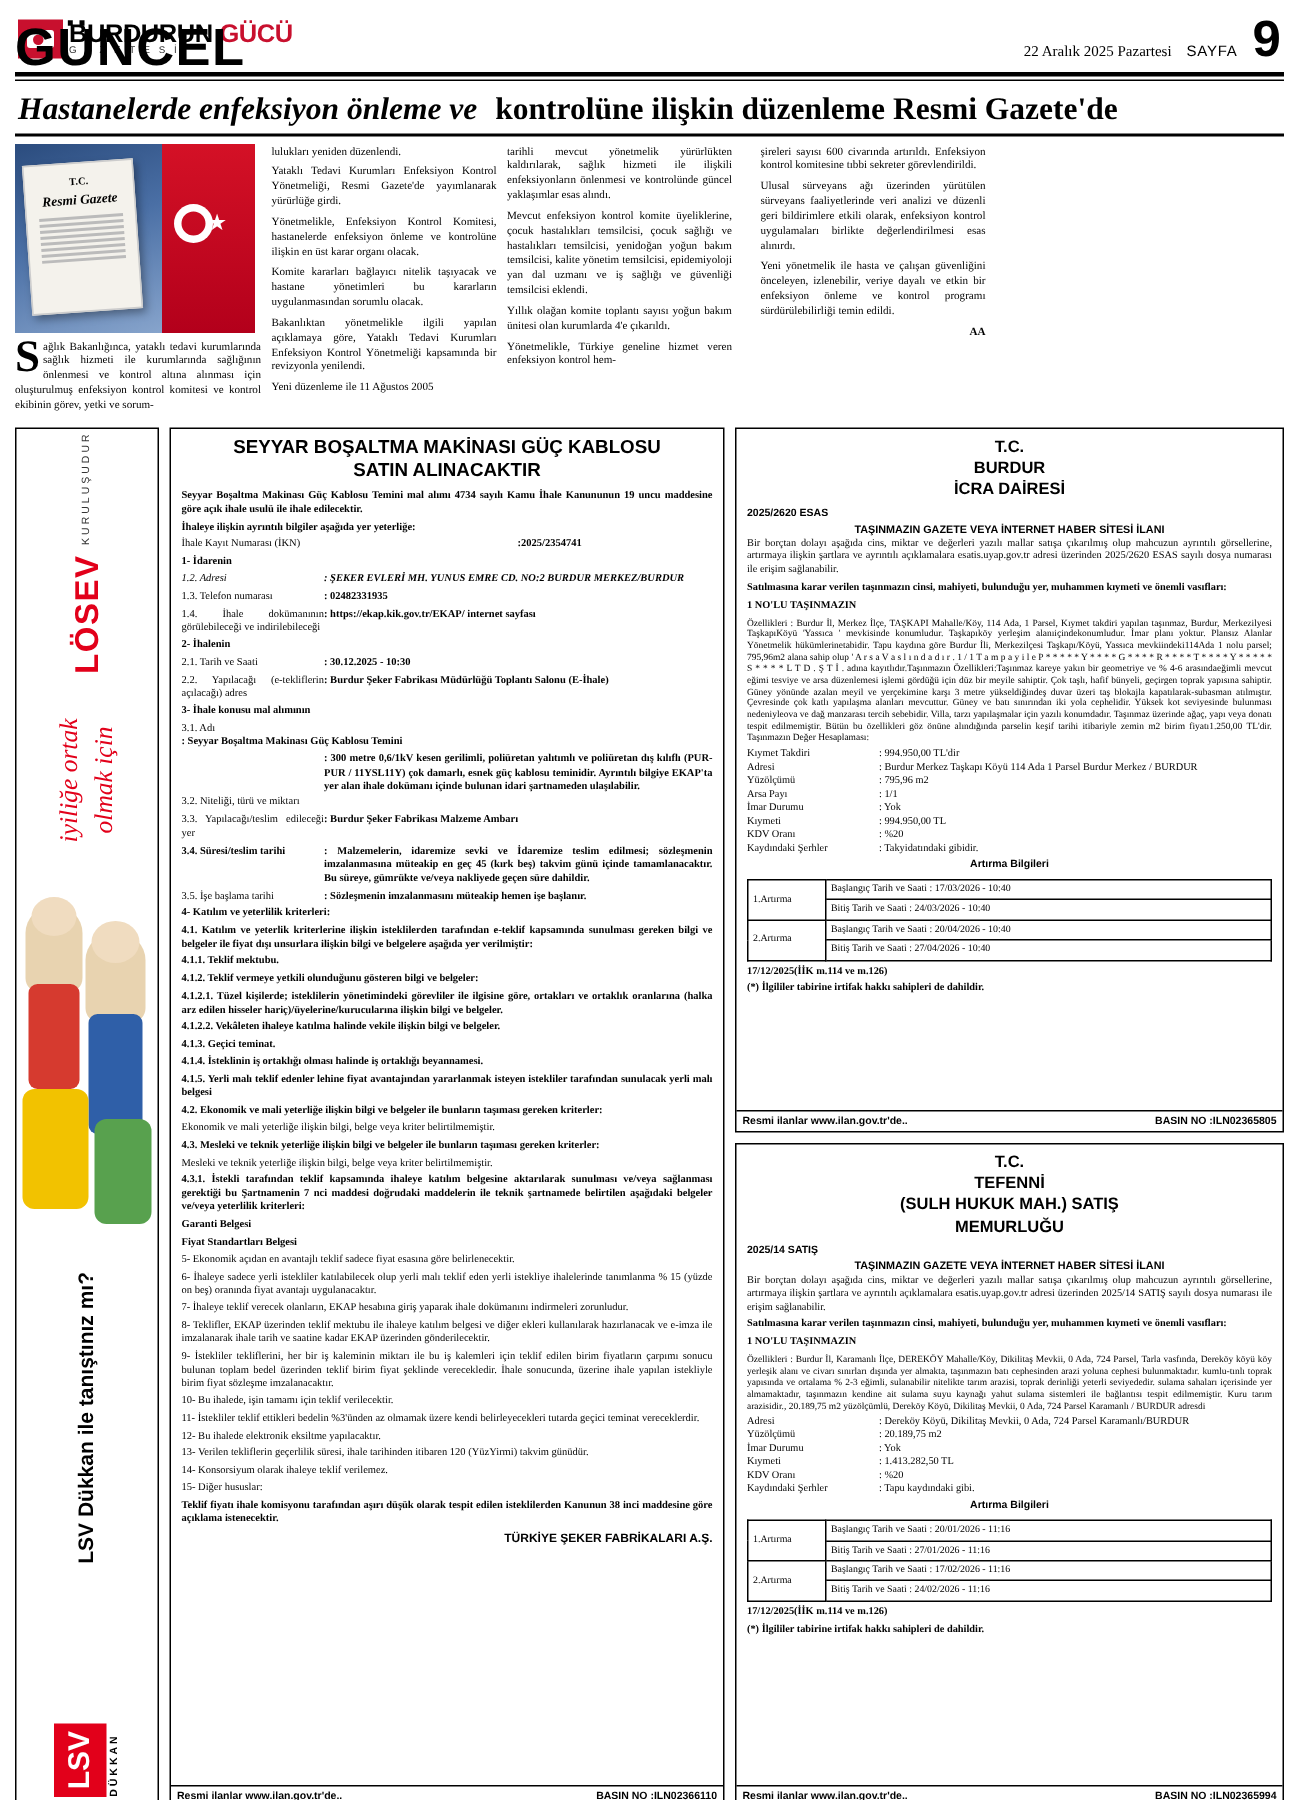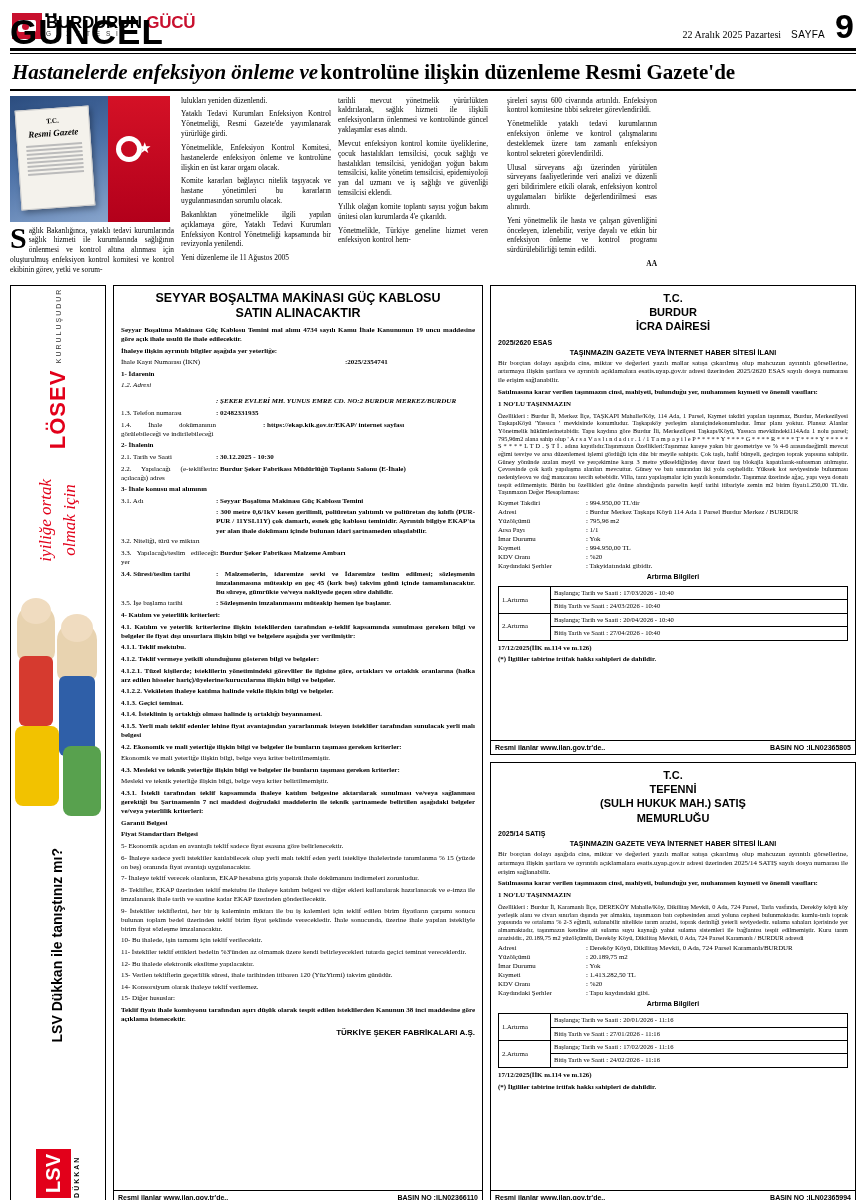--- a/index.html
+++ b/index.html
@@ -37,21 +37,21 @@
     position:absolute; left:0; right:0; text-align:left; top:6px;
   }
   .masthead-right { display:flex; align-items:flex-end; gap:10px; font-family:"Liberation Serif", serif; }
   .date-txt { font-size: 10px; }
   .sayfa-lbl { font-size: 10px; font-family:"Liberation Sans",sans-serif; letter-spacing:.5px;}
   .sayfa-num { font-size: 34px; font-weight: bold; font-family:"Liberation Sans",sans-serif; line-height:.85; }
   .rule-thick { border-top: 3px solid #000; margin: 2px 0 0 0; }
   .rule-thin { border-top: 1px solid #000; margin: 1.5px 0 4px 0; }
 
   
-  .headline { display:flex; align-items:baseline; gap:2px; padding: 2px 2px 4px; }
+  .headline { display:flex; align-items:baseline; gap:12px; padding: 2px 2px 4px; }
   .headline .ital { font-style: italic; font-weight: bold; font-size: 21px; font-family:"Liberation Serif", serif; }
   .headline .bold { font-weight: bold; font-size: 21px; font-family:"Liberation Serif", serif; }
   .hr2 { border-top: 2px solid #000; }
 
   
   .top-area { display: flex; gap: 7px; padding-top: 5px; }
   .col { font-size: 7.4px; line-height: 1.33; text-align: justify; }
   .col p { margin: 0 0 4px 0; }
   .photo {
     width: 160px; height: 126px; position: relative; overflow:hidden; border:0;
@@ -183,21 +183,20 @@
 
     <div class="col" style="width:150px;">
       <p>tarihli mevcut yönetmelik yürürlükten kaldırılarak, sağlık hizmeti ile ilişkili enfeksiyonların önlenmesi ve kontrolünde güncel yaklaşımlar esas alındı.</p>
       <p>Mevcut enfeksiyon kontrol komite üyeliklerine, çocuk hastalıkları temsilcisi, çocuk sağlığı ve hastalıkları temsilcisi, yenidoğan yoğun bakım temsilcisi, kalite yönetim temsilcisi, epidemiyoloji yan dal uzmanı ve iş sağlığı ve güvenliği temsilcisi eklendi.</p>
       <p>Yıllık olağan komite toplantı sayısı yoğun bakım ünitesi olan kurumlarda 4'e çıkarıldı.</p>
       <p>Yönetmelikle, Türkiye geneline hizmet veren enfeksiyon kontrol hem-</p>
     </div>
 
     <div class="col" style="width:150px;margin-left:12px;">
       <p>şireleri sayısı 600 civarında artırıldı. Enfeksiyon kontrol komitesine tıbbi sekreter görevlendirildi.</p>
-      <p>Yönetmelikle yataklı tedavi kurumlarının enfeksiyon önleme ve kontrol çalışmalarını desteklemek üzere tam zamanlı enfeksiyon kontrol sekreteri görevlendirildi.</p>
       <p>Ulusal sürveyans ağı üzerinden yürütülen sürveyans faaliyetlerinde veri analizi ve düzenli geri bildirimlere etkili olarak, enfeksiyon kontrol uygulamaları birlikte değerlendirilmesi esas alınırdı.</p>
       <p>Yeni yönetmelik ile hasta ve çalışan güvenliğini önceleyen, izlenebilir, veriye dayalı ve etkin bir enfeksiyon önleme ve kontrol programı sürdürülebilirliği temin edildi.</p>
       <p style="text-align:right;font-weight:bold;">AA</p>
     </div>
   </div>
 
   <div style="display:flex; gap:7px; margin-top:6px; height:920px;">
 
     <div class="left-ad">
       <div style="height:160px; display:flex; align-items:center; justify-content:center; padding-top:6px;">
@@ -242,41 +241,41 @@
         <div class="ad-body">
           <p><b>Seyyar Boşaltma Makinası Güç Kablosu Temini mal alımı 4734 sayılı Kamu İhale Kanununun 19 uncu maddesine göre açık ihale usulü ile ihale edilecektir.</b></p>
           <p><b>İhaleye ilişkin ayrıntılı bilgiler aşağıda yer yeterliğe:</b></p>
           <p style="display:flex;">
               <span style="flex:1;">İhale Kayıt Numarası (İKN)</span>
               <b style="width:130px;">:2025/2354741</b>
             </p>
           <p><b>1- İdarenin</b></p>
           <p style="display:flex;font-style:italic;">
               <span style="width:95px;flex:none;">1.2. Adresi</span>
-              <b style="flex:1;margin-top:16px;">: ŞEKER EVLERİ MH. YUNUS EMRE CD. NO:2 BURDUR MERKEZ/BURDUR</b>
+              <b style="flex:1;">: ŞEKER EVLERİ MH. YUNUS EMRE CD. NO:2 BURDUR MERKEZ/BURDUR</b>
             </p>
           <p style="display:flex;">
               <span style="width:95px;flex:none;">1.3. Telefon numarası</span>
               <b style="flex:1;">: 02482331935</b>
             </p>
           <p style="display:flex;">
               <span style="width:95px;flex:none;">1.4. İhale dokümanının görülebileceği ve indirilebileceği</span>
-              <b style="flex:1;margin-left:47px;">: https://ekap.kik.gov.tr/EKAP/ internet sayfası</b>
+              <b style="flex:1;">: https://ekap.kik.gov.tr/EKAP/ internet sayfası</b>
             </p>
           <p><b>2- İhalenin</b></p>
           <p style="display:flex;">
               <span style="width:95px;flex:none;">2.1. Tarih ve Saati</span>
               <b style="flex:1;">: 30.12.2025 - 10:30</b>
             </p>
           <p style="display:flex;">
               <span style="width:95px;flex:none;">2.2. Yapılacağı (e-tekliflerin açılacağı) adres</span>
               <b style="flex:1;">: Burdur Şeker Fabrikası Müdürlüğü Toplantı Salonu (E-İhale)</b>
             </p>
           <p><b>3- İhale konusu mal alımının</b></p>
-          <p style="display:flex;">
+          <p style="display:flex;flex-direction:column;">
               <span style="width:95px;flex:none;">3.1. Adı</span>
               <b style="flex:1;">: Seyyar Boşaltma Makinası Güç Kablosu Temini</b>
             </p>
           <p style="display:flex;">
               <span style="width:95px;flex:none;margin-top:29px;">3.2. Niteliği, türü ve miktarı</span>
               <b style="flex:1;">: 300 metre 0,6/1kV kesen gerilimli, poliüretan yalıtımlı ve poliüretan dış kılıflı (PUR-PUR / 11YSL11Y) çok damarlı, esnek güç kablosu teminidir. Ayrıntılı bilgiye EKAP'ta yer alan ihale dokümanı içinde bulunan idari şartnameden ulaşılabilir.</b>
             </p>
           <p style="display:flex;">
               <span style="width:95px;flex:none;">3.3. Yapılacağı/teslim edileceği yer</span>
               <b style="flex:1;">: Burdur Şeker Fabrikası Malzeme Ambarı</b>

